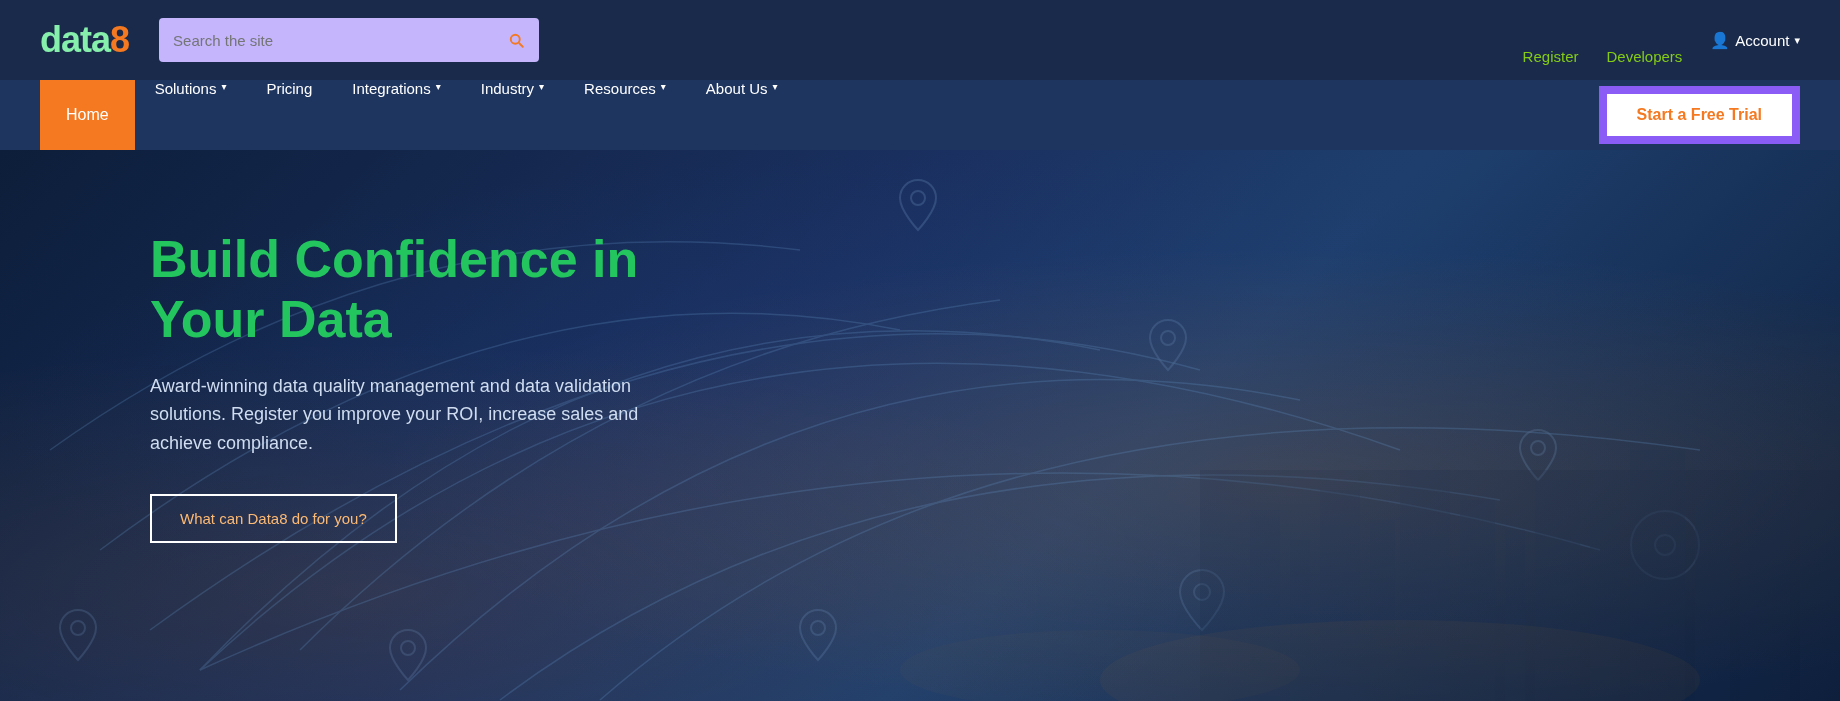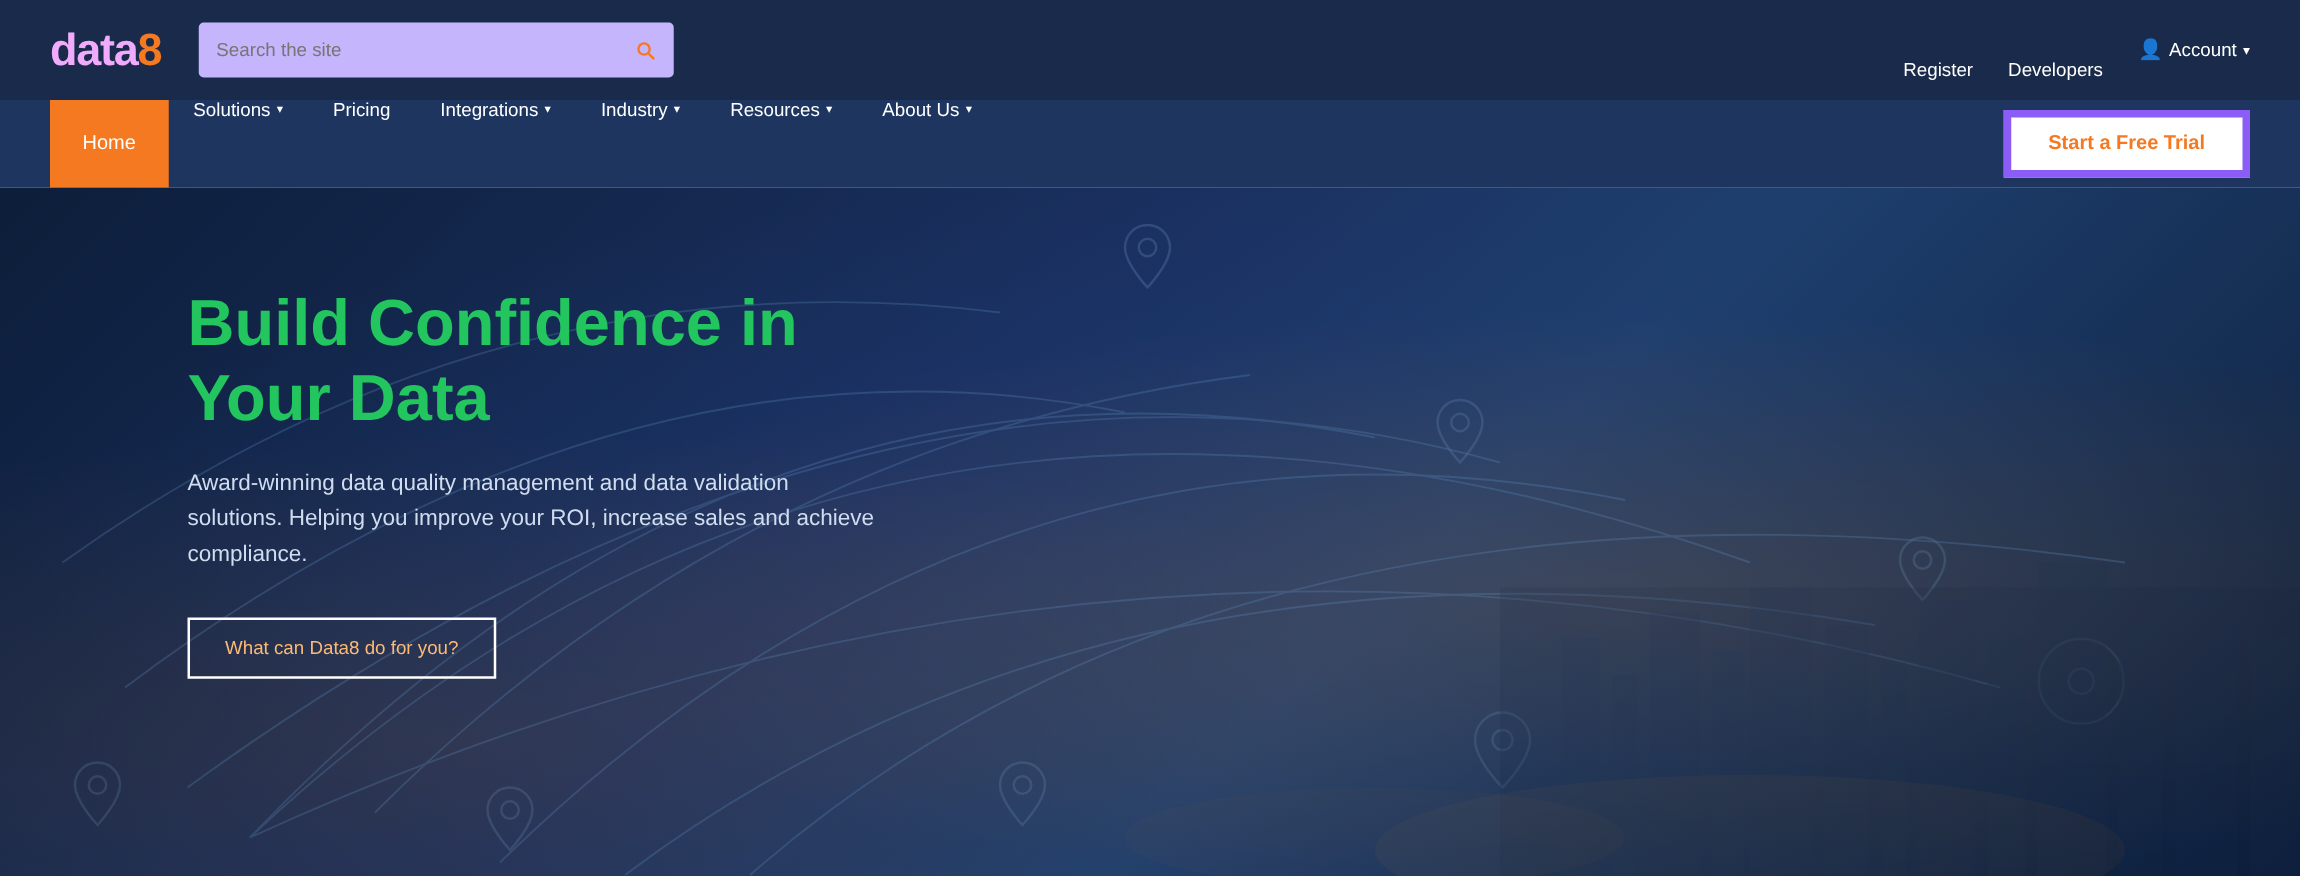--- a/index.html
+++ b/index.html
@@ -20,21 +20,21 @@
       align-items: center;
       margin-right: 30px;
     }
     .logo-text {
       font-size: 36px;
       font-weight: 900;
       color: #fff;
       letter-spacing: -1px;
     }
     .logo-text span {
-      color: #f0abfc;
+      color: #86efac;
     }
     .search-bar {
       display: flex;
       align-items: flex-start;
       background: #c4b5fd;
       border-radius: 4px;
       overflow: hidden;
       flex: 0 0 380px;
       height: 44px;
     }
@@ -62,21 +62,21 @@
       height: 18px;
       fill: #f47920;
     }
     .top-bar-right {
       margin-left: auto;
       display: flex;
       align-items: center;
       gap: 28px;
     }
     .top-bar-link {
-      color: #ffffff;
+      color: #84cc16;
       font-size: 15px;
       text-decoration: none;
       cursor: pointer;
       margin-top: 32px;
     }
     .account-link {
       display: flex;
       align-items: center;
       gap: 5px;
       color: #fff;
@@ -121,21 +121,21 @@
       white-space: nowrap;
     }
     .nav-item .chevron {
       font-size: 10px;
       margin-top: 1px;
     }
     .nav-bar-right {
       margin-left: auto;
     }
     .free-trial-btn {
-      border: 6px solid #8b5cf6;
+      border: 8px solid #8b5cf6;
       color: #f47920;
       background: #fff;
       font-size: 16px;
       font-weight: 700;
       padding: 12px 30px;
       cursor: pointer;
       white-space: nowrap;
     }
 
     
@@ -336,16 +336,16 @@
     <rect x="1695" y="350" width="35" height="201" fill="#1a2d50" opacity="0.4"></rect>
     <rect x="1740" y="320" width="50" height="231" fill="#1a2d50" opacity="0.35"></rect>
     <rect x="1800" y="360" width="40" height="191" fill="#1a2d50" opacity="0.4"></rect>
 
     <ellipse cx="1400" cy="530" rx="300" ry="60" fill="rgba(255,140,0,0.12)"></ellipse>
     <ellipse cx="1100" cy="520" rx="200" ry="40" fill="rgba(255,140,0,0.08)"></ellipse>
   </svg>
 
   <div class="hero-content">
     <h1 class="hero-title">Build Confidence in Your Data</h1>
-    <p class="hero-subtitle">Award-winning data quality management and data validation solutions. Helping you improve your ROI, increase sales and achieve compliance.</p>
+    <p class="hero-subtitle">Award-winning data quality management and data validation solutions. Register you improve your ROI, increase sales and achieve compliance.</p>
     <a class="hero-cta">What can Data8 do for you?</a>
   </div>
 </section>
 
 </body></html>

